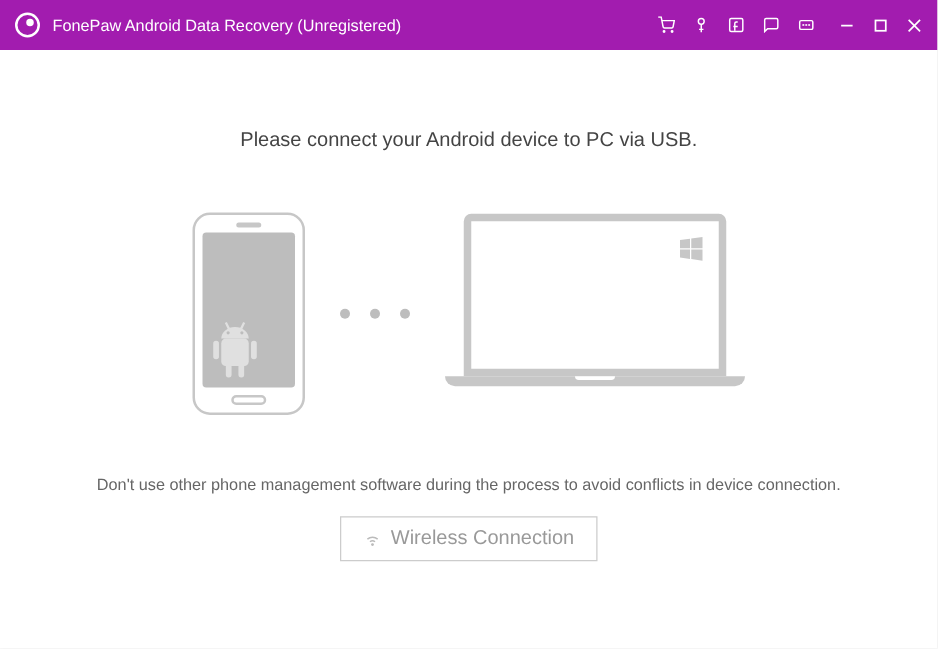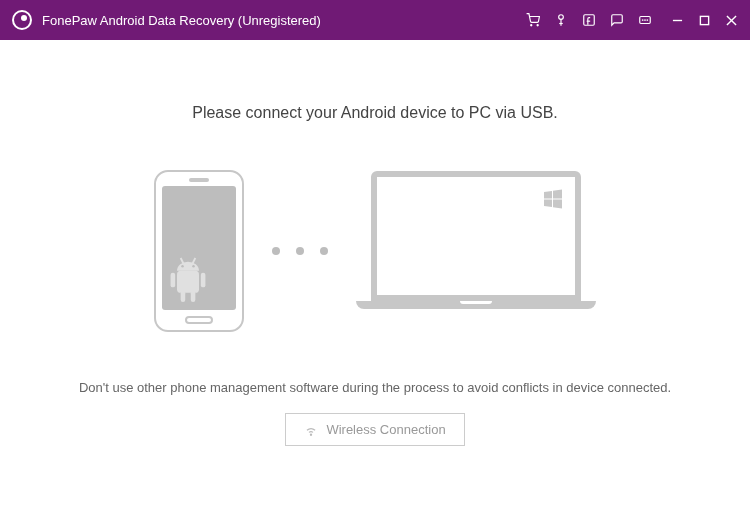--- a/index.html
+++ b/index.html
@@ -12,21 +12,21 @@
     }
     .window {
       width: 100%;
       height: 100%;
       background: #ffffff;
       display: flex;
       flex-direction: column;
       box-shadow: 0 0 4px rgba(0,0,0,0.1);
     }
     .titlebar {
-      background: #701a75;
+      background: #a21caf;
       height: 40px;
       display: flex;
       align-items: center;
       padding: 0 12px;
       color: #ffffff;
     }
     .titlebar-left {
       display: flex;
       align-items: center;
       gap: 10px;
@@ -205,21 +205,21 @@
       font-size: 13px;
       color: #1abc9c;
       text-decoration: underline;
       cursor: pointer;
       margin-bottom: 28px;
     }
     .wireless-btn {
       border: 1px solid #cccccc;
       background: #ffffff;
       padding: 8px 18px;
-      font-size: 13px;
+      font-size: 16px;
       color: #999999;
       cursor: pointer;
       display: flex;
       align-items: center;
       gap: 8px;
       text-align: center;
     }
     .wifi-icon {
       width: 14px;
       height: 14px;
@@ -333,21 +333,21 @@
               <polygon points="10,10.5 19,10.5 19,19.5 10,18.25"></polygon>
             </g>
           </svg>
         </div>
         <div class="laptop-base">
           <div class="laptop-notch"></div>
         </div>
       </div>
     </div>
 
-    <div class="warning-text">Don't use other phone management software during the process to avoid conflicts in device connected.</div>
+    <div class="warning-text">Don't use other phone management software during the process to avoid conflicts in device connection.</div>
 
 
     <button class="wireless-btn">
       <svg class="wifi-icon" viewBox="0 0 24 24" fill="none" stroke="#bbbbbb" stroke-width="2">
         <path d="M5 12.55a11 11 0 0 1 14.08 0"></path>
         <path d="M8.53 16.11a6 6 0 0 1 6.95 0"></path>
         <circle cx="12" cy="20" r="1" fill="#bbbbbb"></circle>
       </svg>
       <span>Wireless Connection</span>
     </button>

